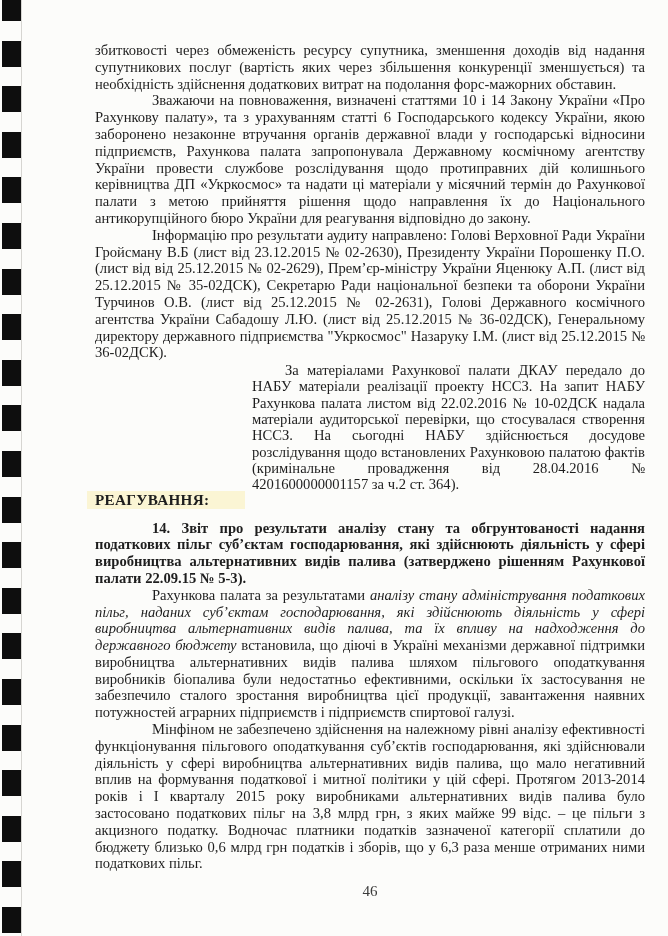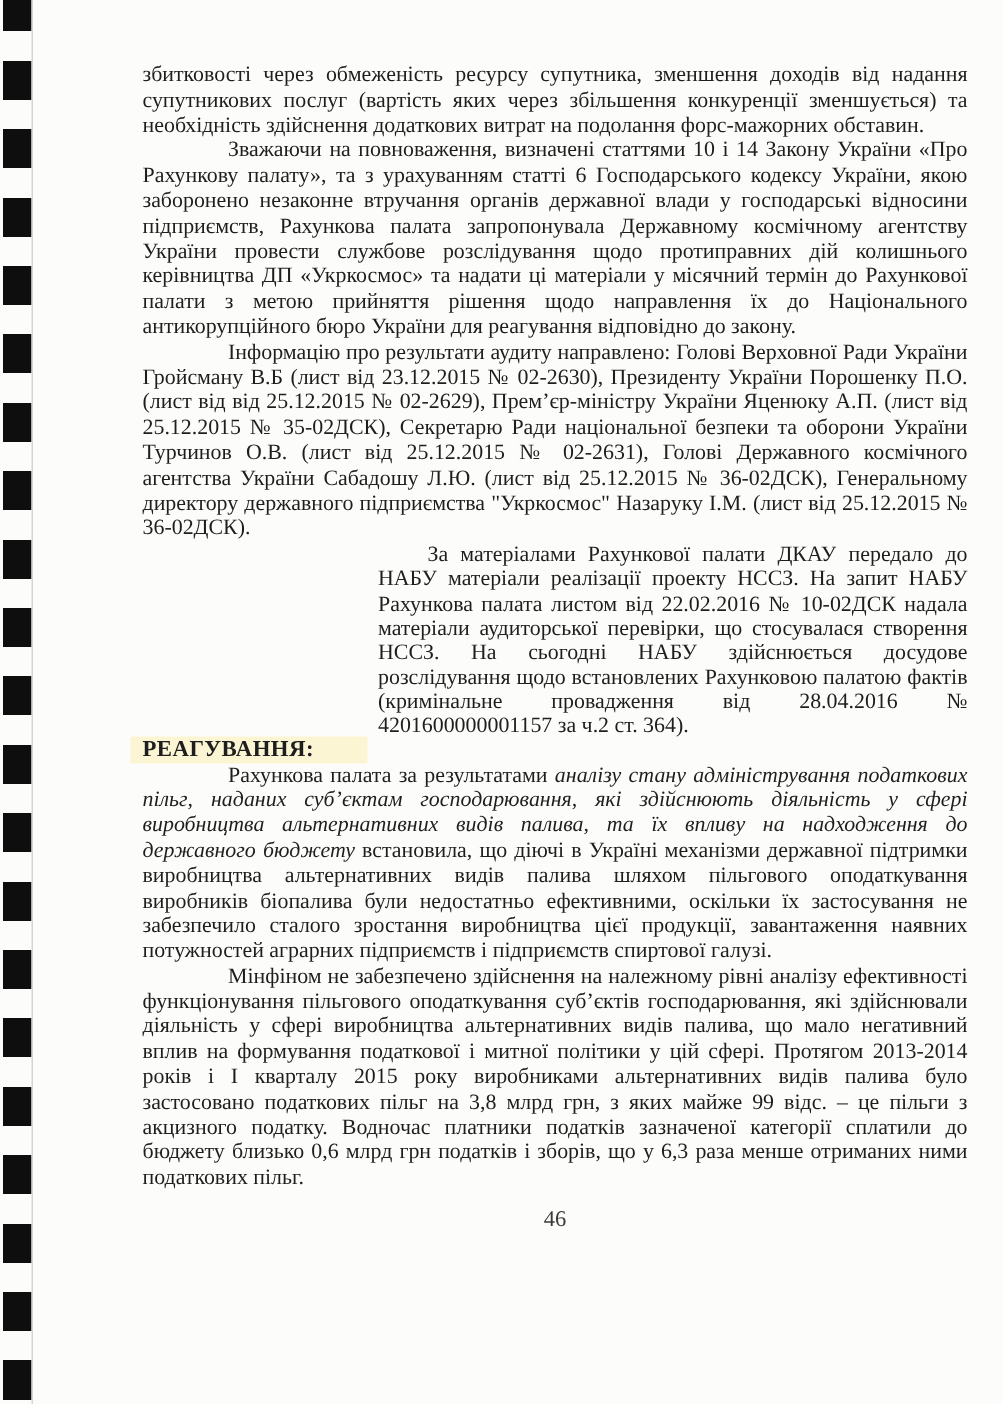--- a/index.html
+++ b/index.html
@@ -105,20 +105,21 @@
 
     <p class="body">Інформацію про результати аудиту направлено: Голові Верховної Ради України Гройсману В.Б (лист від 23.12.2015 № 02-2630), Президенту України Порошенку П.О. (лист від від 25.12.2015 № 02-2629), Прем’єр-міністру України Яценюку А.П. (лист від 25.12.2015 № 35-02ДСК), Секретарю Ради національної безпеки та оборони України Турчинов О.В. (лист від 25.12.2015 № 02-2631), Голові Державного космічного агентства України Сабадошу Л.Ю. (лист від 25.12.2015 № 36-02ДСК), Генеральному директору державного підприємства "Укркосмос" Назаруку І.М. (лист від 25.12.2015 № 36-02ДСК).</p>
 
     <div class="reaction-row">
       <div class="reaction-box" id="reaction-box" style="background: rgb(251, 245, 212);">
         <span class="reaction-label">РЕАГУВАННЯ:</span>
       </div>
       <p class="reaction-text">За матеріалами Рахункової палати ДКАУ передало до НАБУ матеріали реалізації проекту НССЗ. На запит НАБУ Рахункова палата листом від 22.02.2016 № 10-02ДСК надала матеріали аудиторської перевірки, що стосувалася створення НССЗ. На сьогодні НАБУ здійснюється досудове розслідування щодо встановлених Рахунковою палатою фактів (кримінальне провадження від 28.04.2016 № 4201600000001157 за ч.2 ст. 364).</p>
     </div>
 
+    <p class="heading">14. Звіт про результати аналізу стану та обгрунтованості надання податкових пільг суб’єктам господарювання, які здійснюють діяльність у сфері виробництва альтернативних видів палива (затверджено рішенням Рахункової палати 22.09.15 № 5-3).</p>
 
     <p class="body">
       <span>Рахункова палата за результатами </span><span class="em-bi">аналізу стану адміністрування податкових пільг, наданих суб’єктам господарювання, які здійснюють діяльність у сфері виробництва альтернативних видів палива, та їх впливу на надходження до державного бюджету</span><span> встановила, що діючі в Україні механізми державної підтримки виробництва альтернативних видів палива шляхом пільгового оподаткування виробників біопалива були недостатньо ефективними, оскільки їх застосування не забезпечило сталого зростання виробництва цієї продукції, завантаження наявних потужностей аграрних підприємств і підприємств спиртової галузі.</span>
     </p>
 
     <p class="body">Мінфіном не забезпечено здійснення на належному рівні аналізу ефективності функціонування пільгового оподаткування суб’єктів господарювання, які здійснювали діяльність у сфері виробництва альтернативних видів палива, що мало негативний вплив на формування податкової і митної політики у цій сфері. Протягом 2013-2014 років і І кварталу 2015 року виробниками альтернативних видів палива було застосовано податкових пільг на 3,8 млрд грн, з яких майже 99 відс. – це пільги з акцизного податку. Водночас платники податків зазначеної категорії сплатили до бюджету близько 0,6 млрд грн податків і зборів, що у 6,3 раза менше отриманих ними податкових пільг.</p>
 
     <div class="page-number">46</div>
 
   </div>

